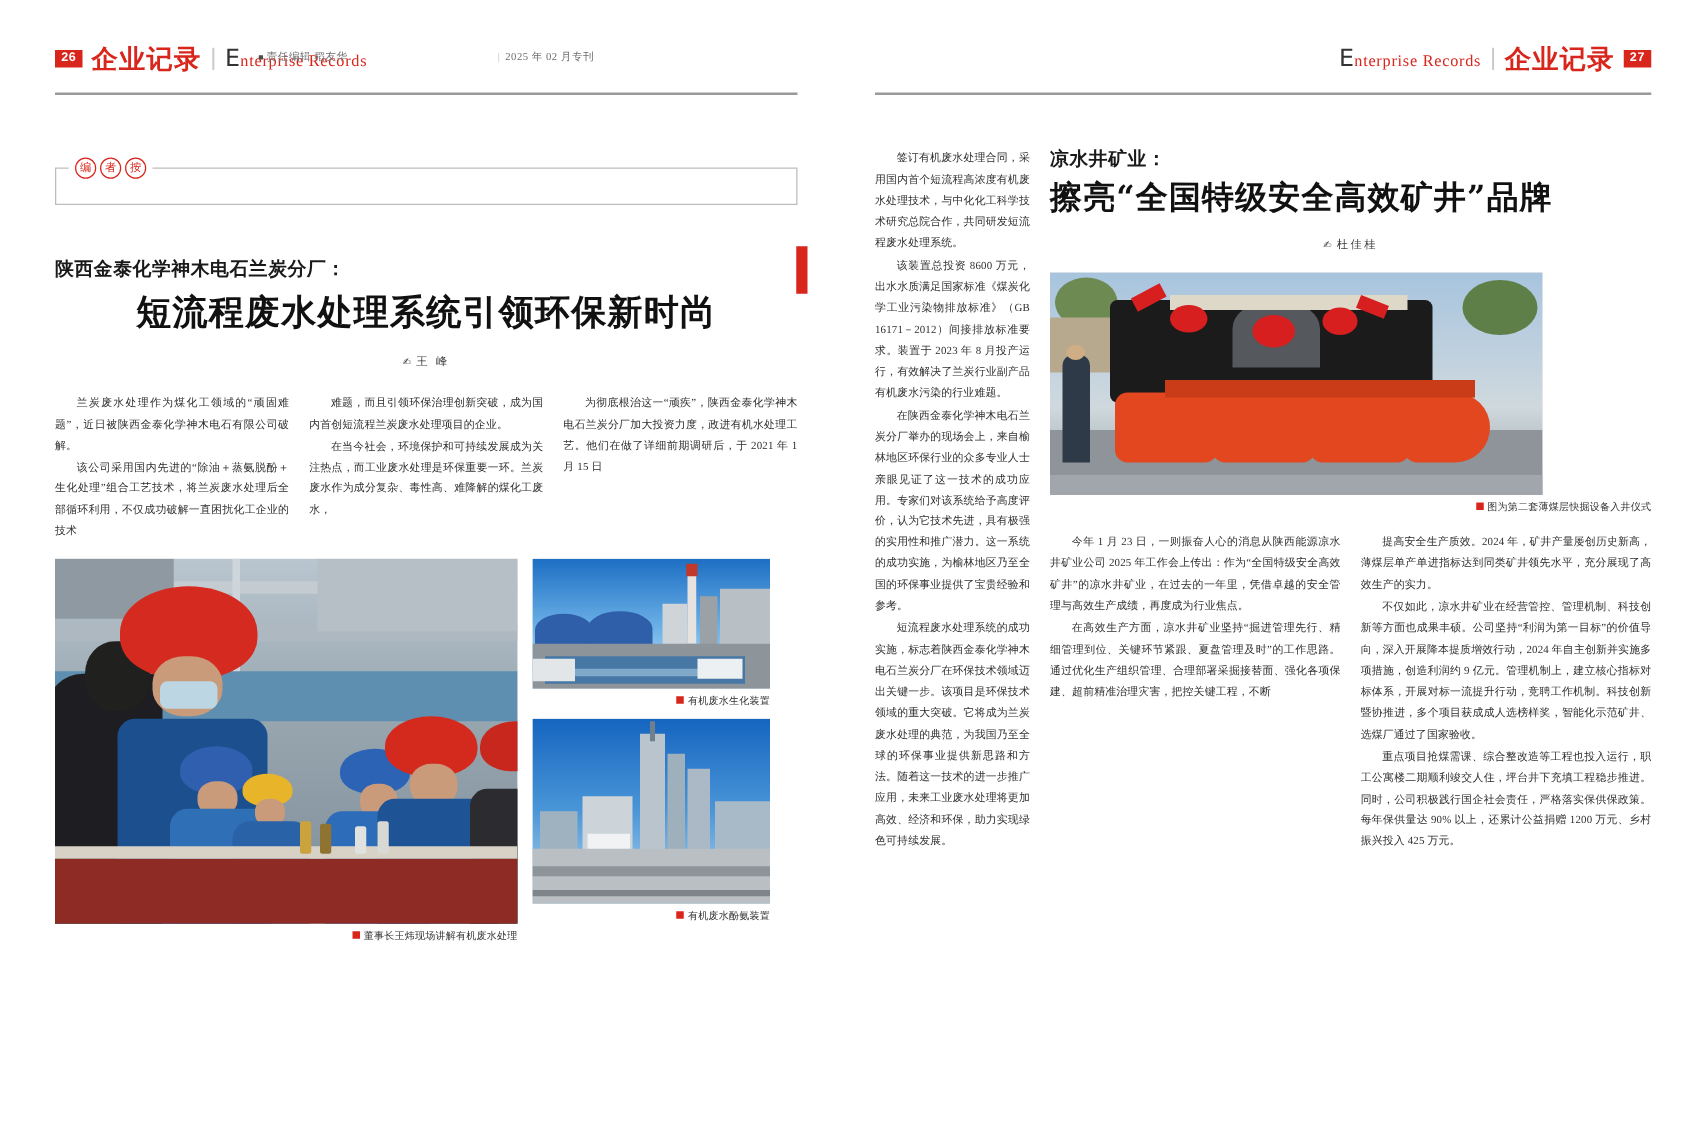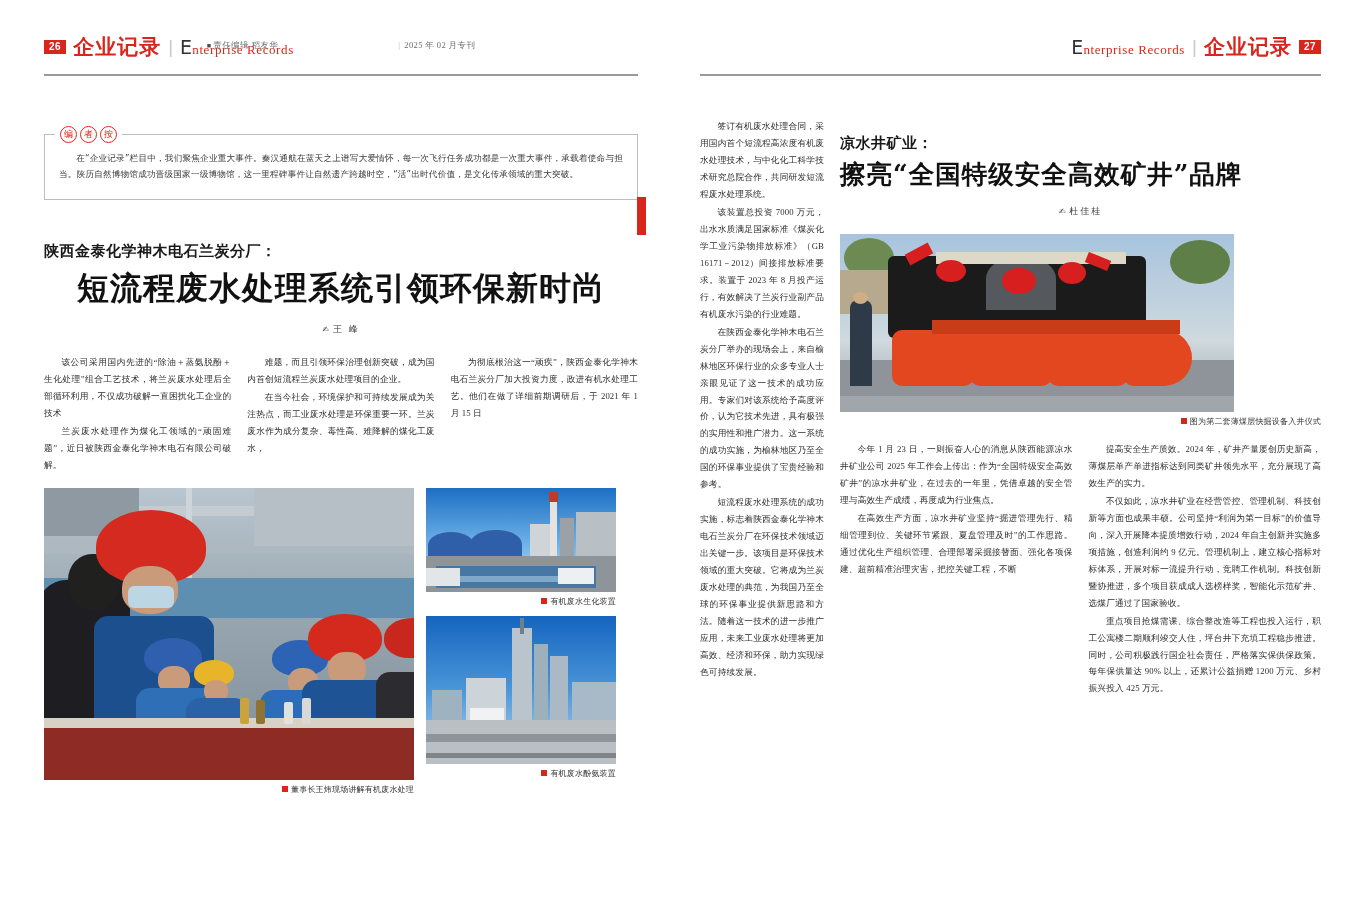--- a/index.html
+++ b/index.html
@@ -61,21 +61,21 @@
   .ednote-tab{position:absolute;right:-9px;top:62px;width:9px;height:38px;background:#d9261c;}
 
   
   .kicker{font-size:15px;font-weight:bold;color:#1a1a1a;letter-spacing:.5px;
     font-family:"DejaVu Sans",sans-serif;}
   .kicker-left{margin-top:42px;}
   .headline{
     font-family:"DejaVu Serif","Liberation Serif",serif;
     font-weight:bold;color:#111;letter-spacing:1px;
   }
-  .headline-left{font-size:32px;text-align:center;margin-top:8px;line-height:1.2;}
+  .headline-left{font-size:28px;text-align:center;margin-top:8px;line-height:1.2;}
   .byline{text-align:center;margin-top:16px;font-size:9px;color:#3d3d3d;
     letter-spacing:2px;font-family:"DejaVu Sans",sans-serif;}
   .byline .pen{font-size:8px;margin-right:2px;}
 
   
   .cols{display:flex;gap:16px;margin-top:18px;}
   .col{flex:1;}
   .col p{
     margin:0;font-size:8.7px;line-height:1.95;color:#2e2e2e;
     text-indent:2em;text-align:justify;font-family:Liberation Serif, serif;
@@ -113,21 +113,21 @@
   .table-red{position:absolute;left:0;right:0;bottom:0;height:52px;background:#8e2b24;}
   .vial{position:absolute;width:9px;border-radius:2px;}
 
   .mine-bg{position:absolute;inset:0;background:linear-gradient(#a7c4de,#cfd9de 60%,#9ba2a4);}
   .mine-body{position:absolute;background:#1b1b1b;}
   .mine-drum{position:absolute;background:#e2471f;border-radius:10px;}
   .ribbon{position:absolute;background:#d71f1f;border-radius:50%;}
   .tree{position:absolute;background:#5c7d4a;border-radius:50%;}
 
   
-  .kicker-right{margin-top:16px;font-size:15px;}
+  .kicker-right{margin-top:0;font-size:15px;}
   .headline-right{font-size:25.5px;text-align:left;margin-top:6px;line-height:1.25;}
   .byline-right{margin-top:14px;}
   .photo-right{width:394px;height:178px;margin-top:16px;}
   .cols-right{display:flex;gap:16px;margin-top:14px;}
 </style>
 </head>
 <body>
 
 <div class="spread">
 
@@ -146,32 +146,31 @@
       </div>
       <div class="hdr-rule"></div>
     </div>
 
     <div class="ednote">
       <div class="ednote-title">
         <span>编</span>
         <span>者</span>
         <span>按</span>
       </div>
-      <p>在“企业记录”栏目中，我们聚焦企业重大事件。秦汉通航在蓝天之上谱写大爱情怀，每一次飞行任务成功都是一次重大事件，承载着使命与担当。陕历自然博物馆成功晋级国家一级博物馆，这一里程碑事件让自然遗产跨越时空，“活”出时代价值，是文化传承领域的重大突破。</p>
       <div class="ednote-tab"></div>
     </div>
 
     <div class="kicker kicker-left">陕西金泰化学神木电石兰炭分厂：</div>
     <div class="headline headline-left">短流程废水处理系统引领环保新时尚</div>
     <div class="byline"><span class="pen">✍</span><span>王 峰</span></div>
 
     <div class="cols">
       <div class="col">
+        <p>兰炭废水处理作为煤化工领域的“顽固难题”，近日被陕西金泰化学神木电石有限公司破解。</p>
         <p>该公司采用国内先进的“除油＋蒸氨脱酚＋生化处理”组合工艺技术，将兰炭废水处理后全部循环利用，不仅成功破解一直困扰化工企业的技术</p>
-        <p>兰炭废水处理作为煤化工领域的“顽固难题”，近日被陕西金泰化学神木电石有限公司破解。</p>
       </div>
       <div class="col">
         <p>难题，而且引领环保治理创新突破，成为国内首创短流程兰炭废水处理项目的企业。</p>
         <p>在当今社会，环境保护和可持续发展成为关注热点，而工业废水处理是环保重要一环。兰炭废水作为成分复杂、毒性高、难降解的煤化工废水，</p>
       </div>
       <div class="col">
         <p>为彻底根治这一“顽疾”，陕西金泰化学神木电石兰炭分厂加大投资力度，政进有机水处理工艺。他们在做了详细前期调研后，于 2021 年 1 月 15 日</p>
       </div>
     </div>
 
@@ -273,21 +272,21 @@
         <span class="hdr-cn">企业记录</span>
         <span class="folio">27</span>
       </div>
       <div class="hdr-rule"></div>
     </div>
 
     <div class="cols-right" style="margin-top:42px;align-items:flex-start;">
 
       <div class="col" style="width:124px;flex:none;">
         <p>签订有机废水处理合同，采用国内首个短流程高浓度有机废水处理技术，与中化化工科学技术研究总院合作，共同研发短流程废水处理系统。</p>
-        <p>该装置总投资 7000 万元，出水水质满足国家标准《煤炭化学工业污染物排放标准》（GB 16171－2012）间接排放标准要求。装置于 2023 年 8 月投产运行，有效解决了兰炭行业副产品有机废水污染的行业难题。</p>
+        <p>该装置总投资 8600 万元，出水水质满足国家标准《煤炭化学工业污染物排放标准》（GB 16171－2012）间接排放标准要求。装置于 2023 年 8 月投产运行，有效解决了兰炭行业副产品有机废水污染的行业难题。</p>
         <p>在陕西金泰化学神木电石兰炭分厂举办的现场会上，来自榆林地区环保行业的众多专业人士亲眼见证了这一技术的成功应用。专家们对该系统给予高度评价，认为它技术先进，具有极强的实用性和推广潜力。这一系统的成功实施，为榆林地区乃至全国的环保事业提供了宝贵经验和参考。</p>
         <p>短流程废水处理系统的成功实施，标志着陕西金泰化学神木电石兰炭分厂在环保技术领域迈出关键一步。该项目是环保技术领域的重大突破。它将成为兰炭废水处理的典范，为我国乃至全球的环保事业提供新思路和方法。随着这一技术的进一步推广应用，未来工业废水处理将更加高效、经济和环保，助力实现绿色可持续发展。</p>
       </div>
 
       <div style="flex:1;">
         <div class="kicker kicker-right">凉水井矿业：</div>
         <div class="headline headline-right">擦亮“全国特级安全高效矿井”品牌</div>
         <div class="byline byline-right"><span class="pen">✍</span><span>杜佳桂</span></div>
 
         <div class="photo photo-right">

